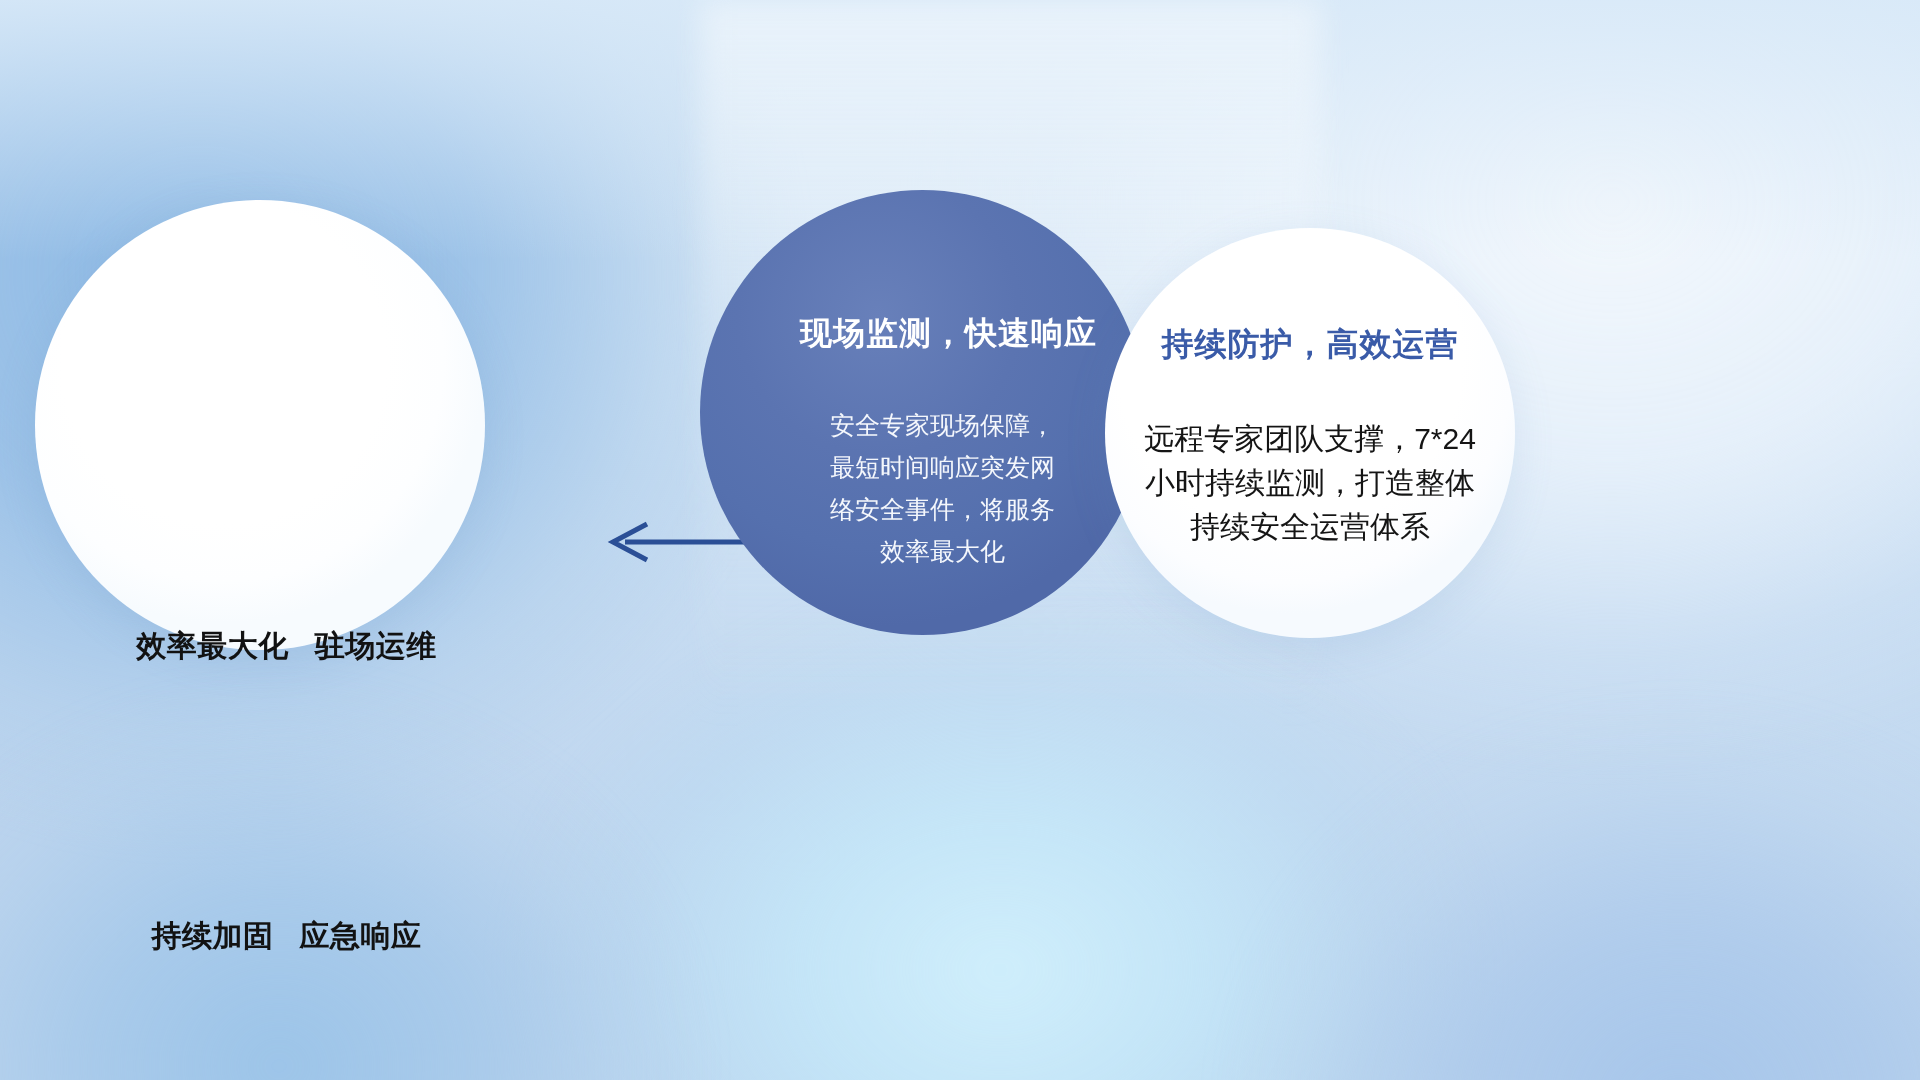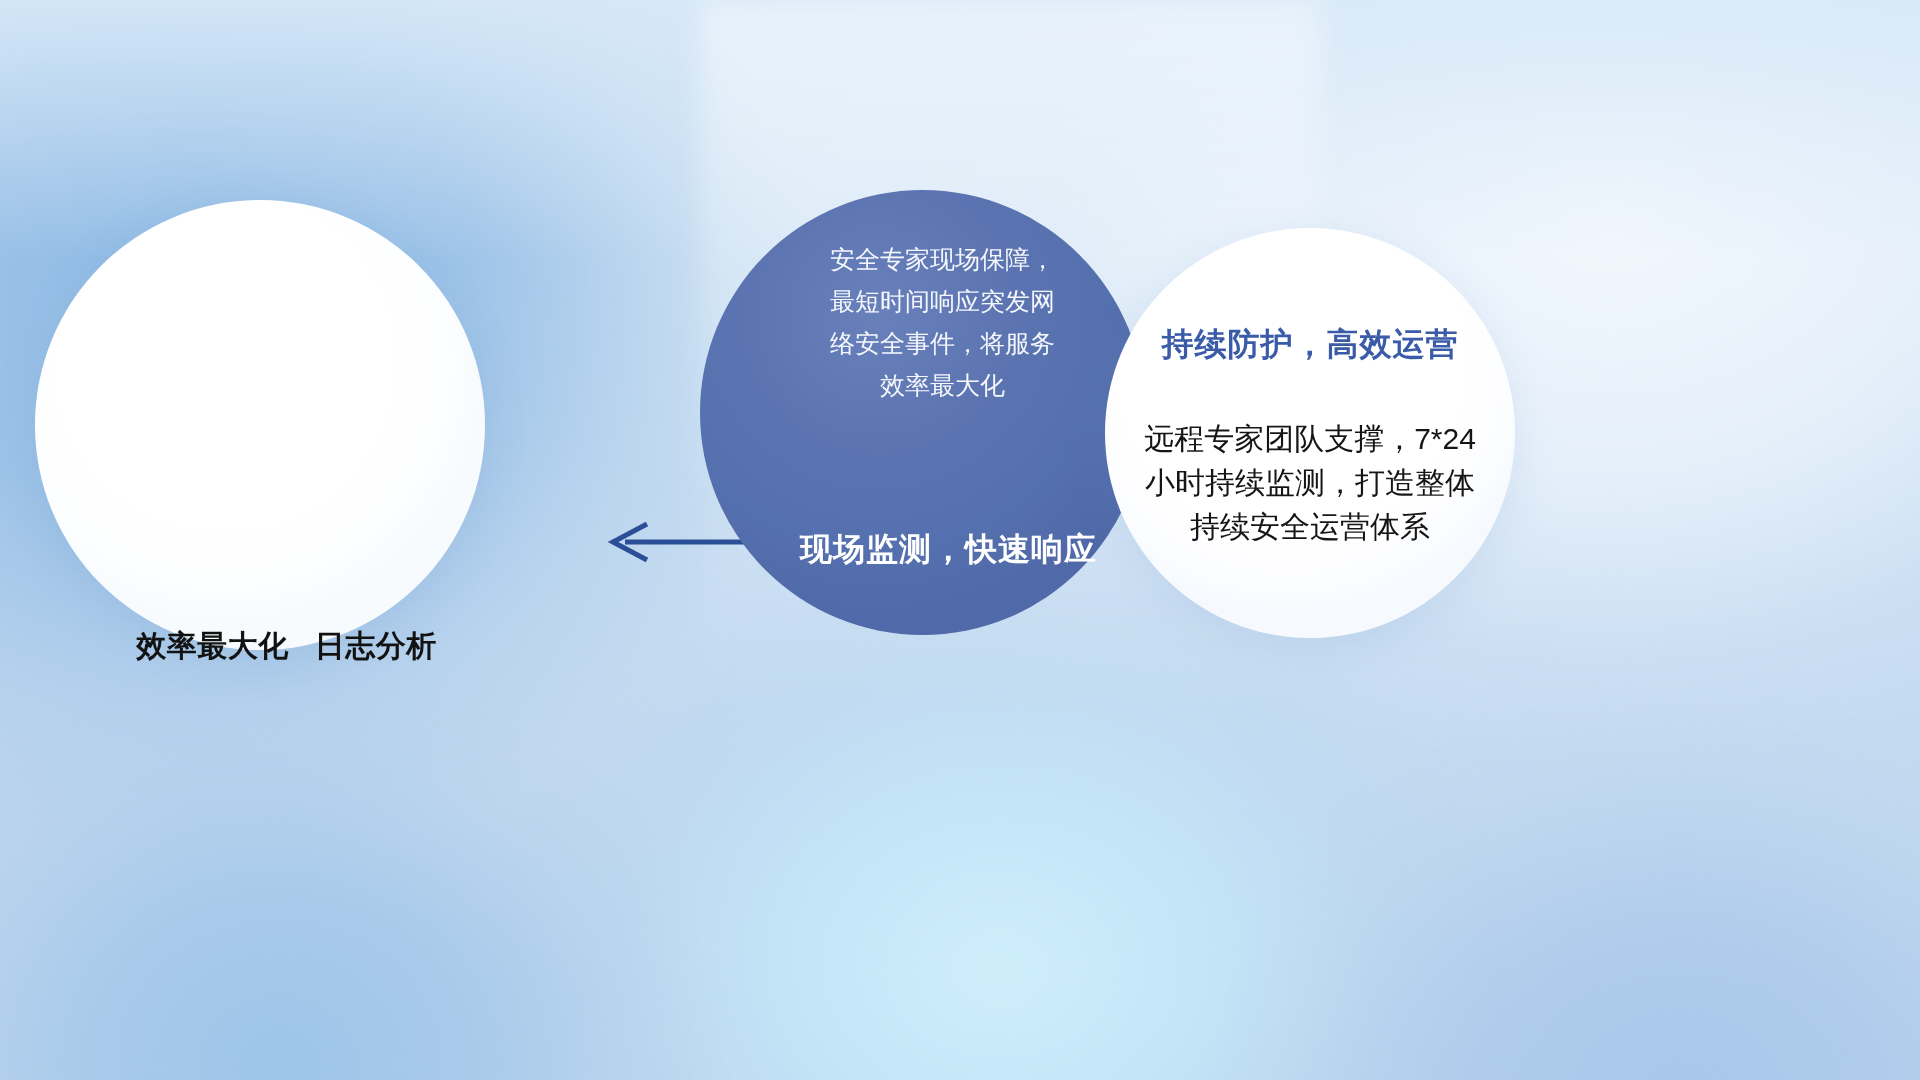--- a/index.html
+++ b/index.html
@@ -129,32 +129,35 @@
 
 <svg id="arrow" viewBox="0 0 290 44">
   <line x1="288" y1="22" x2="30" y2="22" stroke="#2b4f96" stroke-width="5"></line>
   <polyline points="52,4 18,22 52,40" fill="none" stroke="#2b4f96" stroke-width="5" stroke-linejoin="miter" stroke-linecap="butt"></polyline>
 </svg>
 
 <div class="circle" id="circle-left">
   <div id="left-dash" style="background: rgb(47, 86, 160);"></div>
   <div id="left-text-block" style="color: rgb(18, 18, 18);">
     <span class="lt-line">
-      <span>效率最大化</span><span class="gap"></span><span>日志分析</span>
+      <span>效率最大化</span><span class="gap"></span><span>驻场运维</span>
+    </span>
+    <span class="lt-line">
+      <span>持续加固</span><span class="gap"></span><span>应急响应</span>
     </span>
     
   </div>
 </div>
 
 <div class="circle" id="circle-mid" style="--fill: #5872b0;">
+  <div id="mid-title" style="color: rgb(255, 255, 255);">现场监测，快速响应</div>
   <div id="mid-body" style="color: rgb(244, 247, 252);">安全专家现场保障，
 最短时间响应突发网
 络安全事件，将服务
 效率最大化</div>
-  <div id="mid-title" style="color: rgb(255, 255, 255);">现场监测，快速响应</div>
 </div>
 
 <div class="circle" id="circle-right">
   <div id="right-title" style="color: rgb(58, 91, 168);">持续防护，高效运营</div>
   <div id="right-body" style="color: rgb(21, 21, 21);">远程专家团队支撑，7*24
 小时持续监测，打造整体
 持续安全运营体系</div>
 </div>
 
 </body></html>

